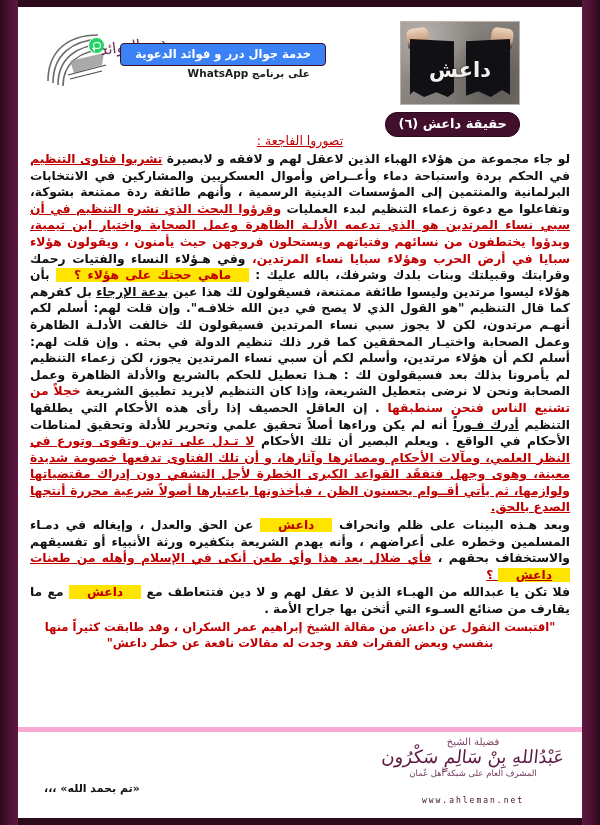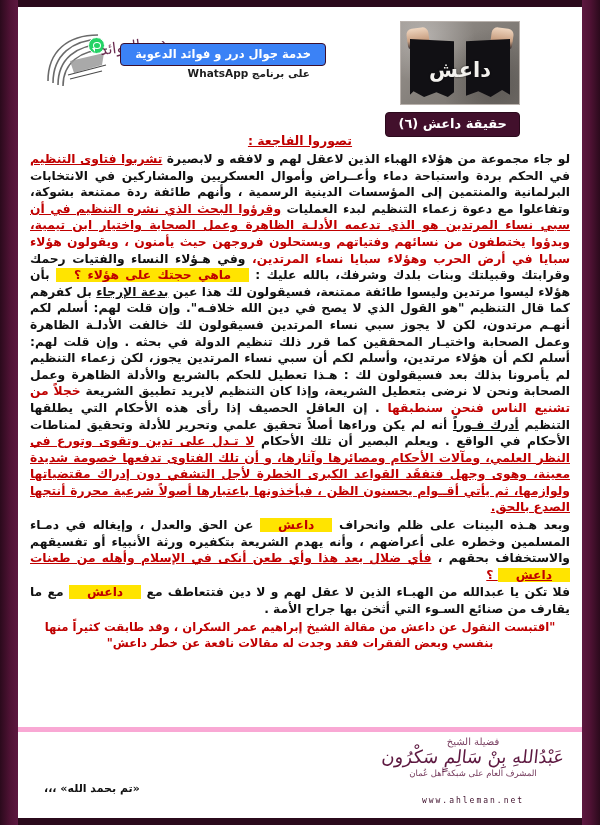--- a/index.html
+++ b/index.html
@@ -194,41 +194,41 @@
     font-size: 21px;
     font-weight: bold;
     letter-spacing: 3px;
     text-shadow: 0 0 2px rgba(0,0,0,.8);
   }
   .hero-badge {
     display: inline-block;
     margin-top: 7px;
     background: #42102c;
     border: 1px solid #2b0a1c;
-    border-radius: 4px;
+    border-radius: 12px;
     color: #ffffff;
     font-size: 13px;
     font-weight: bold;
     padding: 3px 12px 4px 12px;
     white-space: nowrap;
     line-height: 16px;
   }
 
   
   .body {
     padding: 2px 12px 0 12px;
     direction: rtl;
     text-align: justify;
     text-justify: inter-word;
   }
   .section-title {
     text-align: center;
     color: #c00000;
     font-size: 12.5px;
-    font-weight: bold;
+    font-weight: normal;
     text-decoration: underline;
     margin: 0 0 2px 0;
     line-height: 16px;
   }
   p.para {
     margin: 0 0 1px 0;
     font-size: 12.3px;
     font-weight: bold;
     line-height: 16.6px;
     color: #111111;

